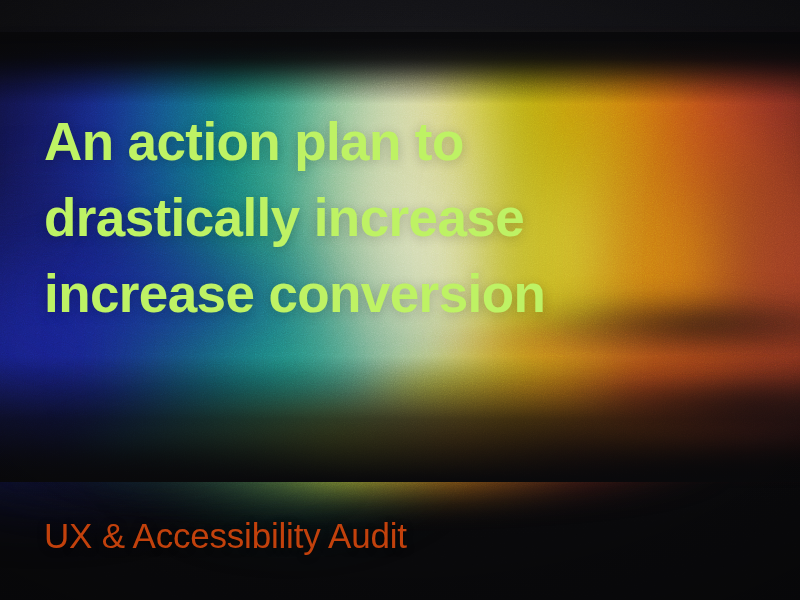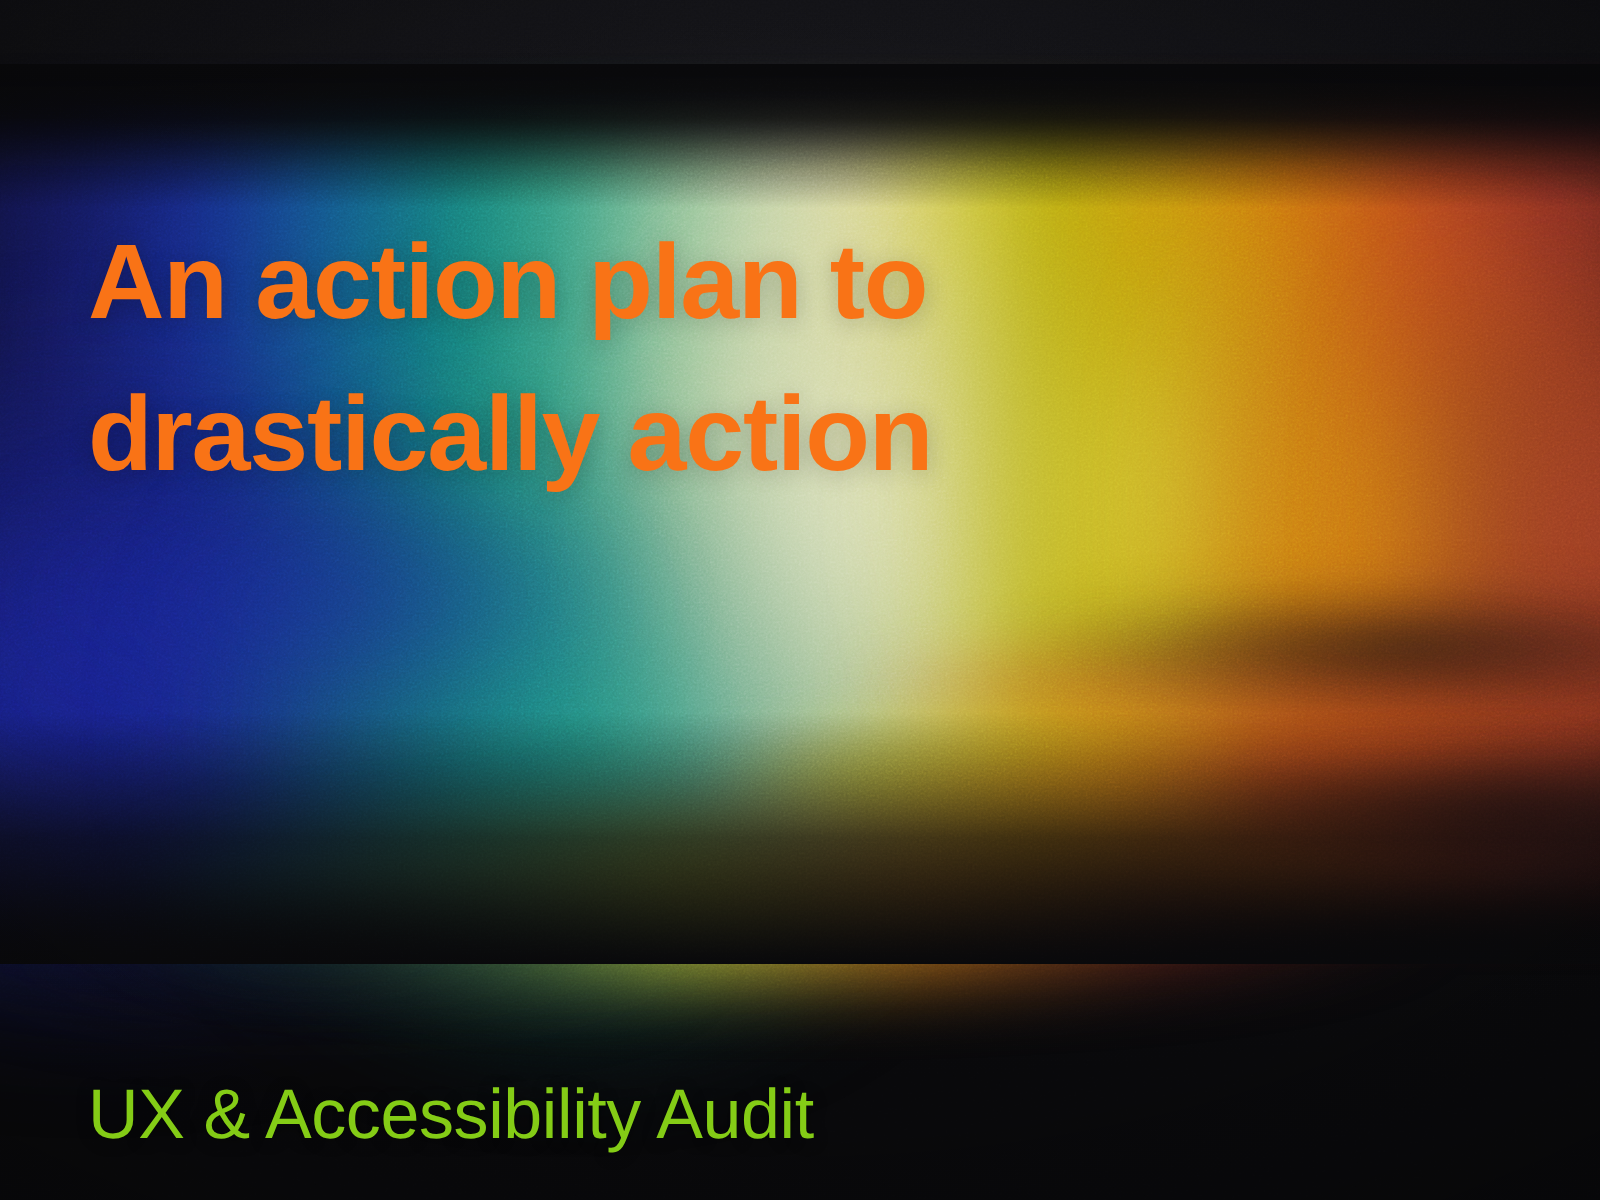--- a/index.html
+++ b/index.html
@@ -283,36 +283,36 @@
     padding: 0 44px;
     box-sizing: border-box;
   }
 
   .headline {
     position: absolute;
     left: 44px;
     top: 104px;
     width: 730px;
     margin: 0;
-    color: #f97316;
+    color: #bef264;
     font-family: "Liberation Sans", sans-serif;
     font-weight: 700;
     font-size: 53px;
     line-height: 76px;
     letter-spacing: -0.6px;
     text-shadow: 0 2px 12px rgba(0,0,0,0.22);
   }
   .headline .line { display: block; white-space: nowrap; }
 
   .subtitle {
     position: absolute;
     left: 44px;
-    top: 537px;
+    top: 515px;
     margin: 0;
-    color: #84cc16;
+    color: #c2410c;
     font-family: "Liberation Sans", sans-serif;
     font-weight: 500;
     font-size: 35px;
     line-height: 42px;
     letter-spacing: -0.2px;
     text-shadow: 0 1px 8px rgba(0,0,0,0.45);
   }
 </style>
 </head>
 <body>
@@ -349,19 +349,20 @@
     </filter>
     <rect width="100%" height="100%" filter="url(#noiseFilter)"></rect>
   </svg>
 
   <div class="vignette"></div>
 
   <div class="content">
 
     <h1 class="headline">
       <span class="line">An action plan to</span>
-      <span class="line">drastically action</span>
+      <span class="line">drastically increase</span>
+      <span class="line">increase conversion</span>
     </h1>
 
     <p class="subtitle">UX &amp; Accessibility Audit</p>
 
   </div>
 </div>
 
 </body></html>

